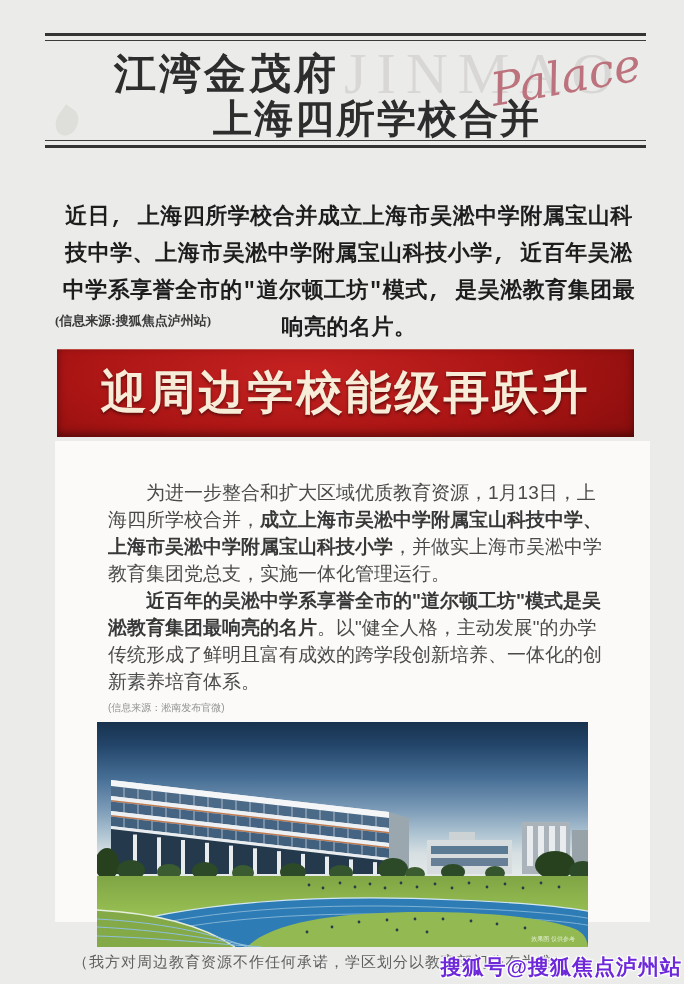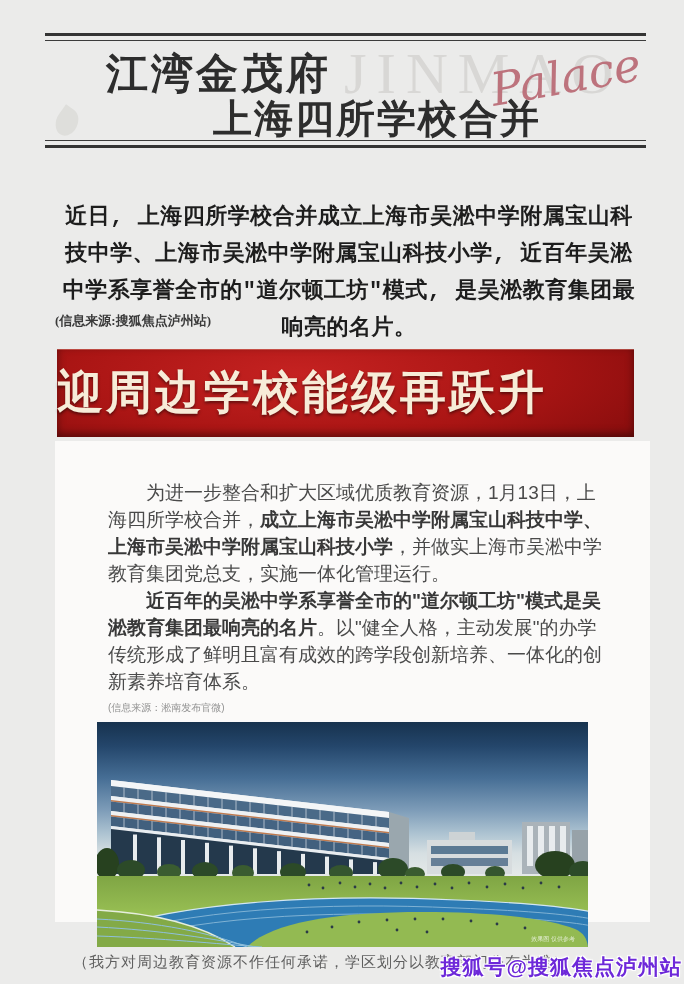--- a/index.html
+++ b/index.html
@@ -11,21 +11,21 @@
   
   .rule{position:absolute;left:45px;width:601px;box-sizing:border-box;}
   .rule-top{top:33px;height:8px;border-top:3px solid #343434;border-bottom:1px solid #3c3c3c;}
   .rule-bottom{top:140px;height:8px;border-top:1px solid #3c3c3c;border-bottom:3px solid #343434;}
   .jinmao-wm{
     position:absolute;left:336px;top:40px;
     font-family:"Liberation Serif",serif;font-size:58px;font-weight:400;
     color:#d8d7d5;letter-spacing:10px;white-space:nowrap;margin-left:8px;
   }
   .brand{
-    position:absolute;left:106px;top:46px;
+    position:absolute;left:114px;top:46px;
     font-family:"Liberation Serif",serif;font-weight:bold;font-size:42px;
     color:#2d2d2d;letter-spacing:3px;white-space:nowrap;
   }
   .palace{
     position:absolute;left:490px;top:50px;
     font-family:"DejaVu Serif",serif;font-style:italic;font-size:46px;
     color:rgba(187,109,119,.95);transform:rotate(-10deg);white-space:nowrap;
   }
   .subtitle{
     position:absolute;left:213px;top:92px;
@@ -45,20 +45,21 @@
   .intro-src{
     position:absolute;left:55px;top:312px;
     font-family:"Liberation Serif",serif;font-weight:bold;font-size:13px;color:#3a3a3a;
   }
   
   .banner{
     position:absolute;left:57px;top:349px;width:577px;height:88px;
     background:radial-gradient(ellipse 95% 170% at 42% 28%,
       #c52221 0%, #aa1514 42%, #8c0e0e 70%, #6a0707 100%);
     box-shadow:inset 0 1px 0 rgba(255,180,160,.35), inset 0 -3px 8px rgba(0,0,0,.45);
+    text-align:center;
   }
   .banner-title{
     font-family:"Liberation Serif",serif;font-weight:bold;font-size:46px;
     line-height:88px;color:#f7ecd8;letter-spacing:3px;white-space:nowrap;
     text-shadow:0 2px 3px rgba(0,0,0,.45);
   }
   
   .card{
     position:absolute;left:55px;top:441px;width:595px;height:481px;
     background:#fbfaf9;

